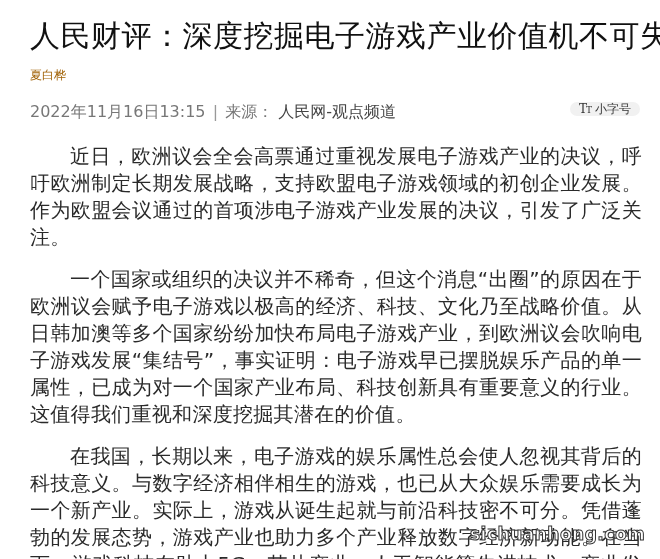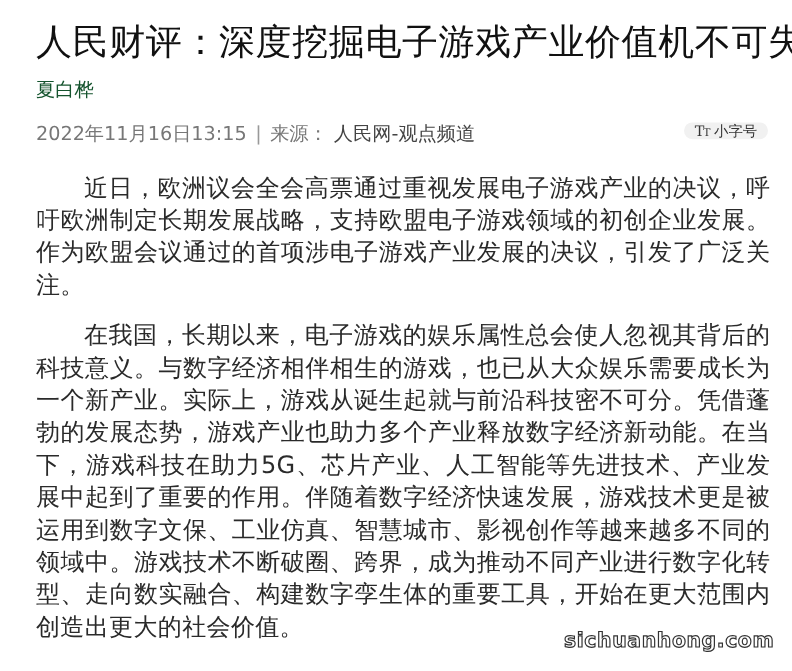--- a/index.html
+++ b/index.html
@@ -30,22 +30,22 @@
       font-weight: normal;
       color: #111;
       letter-spacing: 0.5px;
       white-space: nowrap;
       line-height: 44px;
     }
     .author {
       position: absolute;
       left: 0;
       top: 67px;
-      font-size: 16px;
-      color: #14532d;
+      font-size: 12px;
+      color: #a16207;
       line-height: 16px;
     }
     .meta {
       position: absolute;
       left: 0;
       top: 104px;
       font-size: 16px;
       line-height: 16px;
       color: #777;
       white-space: nowrap;
@@ -118,17 +118,18 @@
     <span class="source-name">人民网-观点频道</span>
   </div>
 
   <div class="font-size-btn">
     <span class="tt-icon">T<small>T</small></span>
     <span>小字号</span>
   </div>
 
   <div class="body-text">
     <p>近日，欧洲议会全会高票通过重视发展电子游戏产业的决议，呼吁欧洲制定长期发展战略，支持欧盟电子游戏领域的初创企业发展。作为欧盟会议通过的首项涉电子游戏产业发展的决议，引发了广泛关注。</p>
+    <p>一个国家或组织的决议并不稀奇，但这个消息“出圈”的原因在于欧洲议会赋予电子游戏以极高的经济、科技、文化乃至战略价值。从日韩加澳等多个国家纷纷加快布局电子游戏产业，到欧洲议会吹响电子游戏发展“集结号”，事实证明：电子游戏早已摆脱娱乐产品的单一属性，已成为对一个国家产业布局、科技创新具有重要意义的行业。这值得我们重视和深度挖掘其潜在的价值。</p>
     <p>在我国，长期以来，电子游戏的娱乐属性总会使人忽视其背后的科技意义。与数字经济相伴相生的游戏，也已从大众娱乐需要成长为一个新产业。实际上，游戏从诞生起就与前沿科技密不可分。凭借蓬勃的发展态势，游戏产业也助力多个产业释放数字经济新动能。在当下，游戏科技在助力5G、芯片产业、人工智能等先进技术、产业发展中起到了重要的作用。伴随着数字经济快速发展，游戏技术更是被运用到数字文保、工业仿真、智慧城市、影视创作等越来越多不同的领域中。游戏技术不断破圈、跨界，成为推动不同产业进行数字化转型、走向数实融合、构建数字孪生体的重要工具，开始在更大范围内创造出更大的社会价值。</p>
   </div>
 </div>
 
 <div class="watermark">sichuanhong.com</div>
 
 </body></html>

